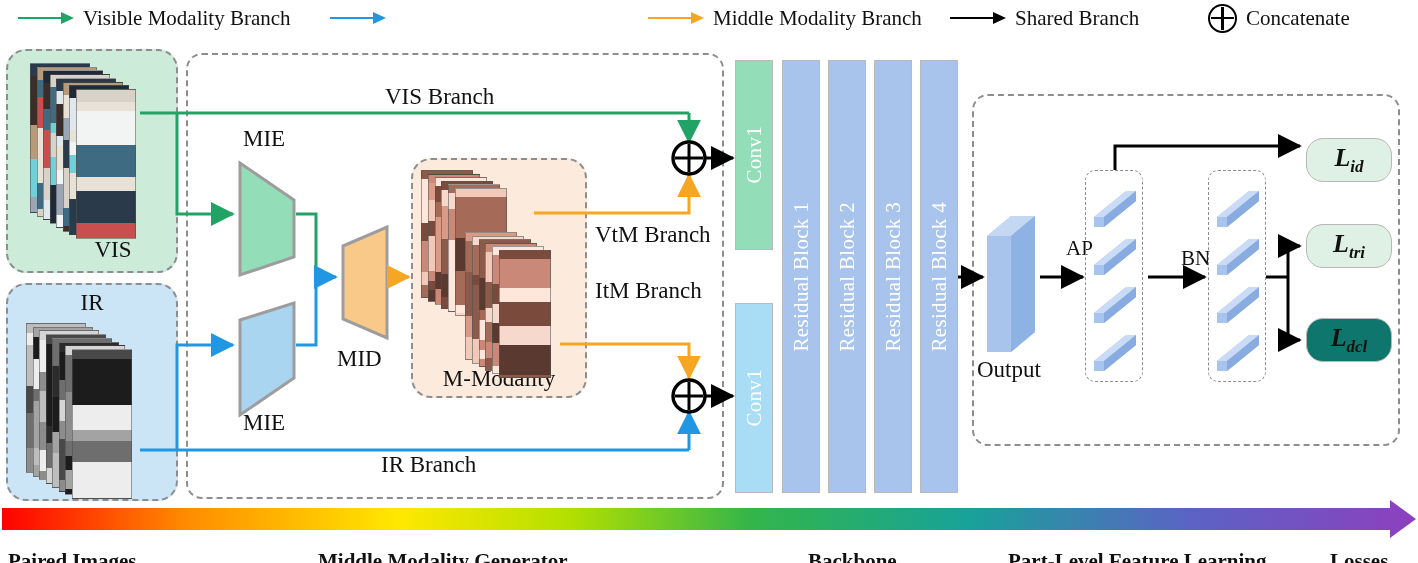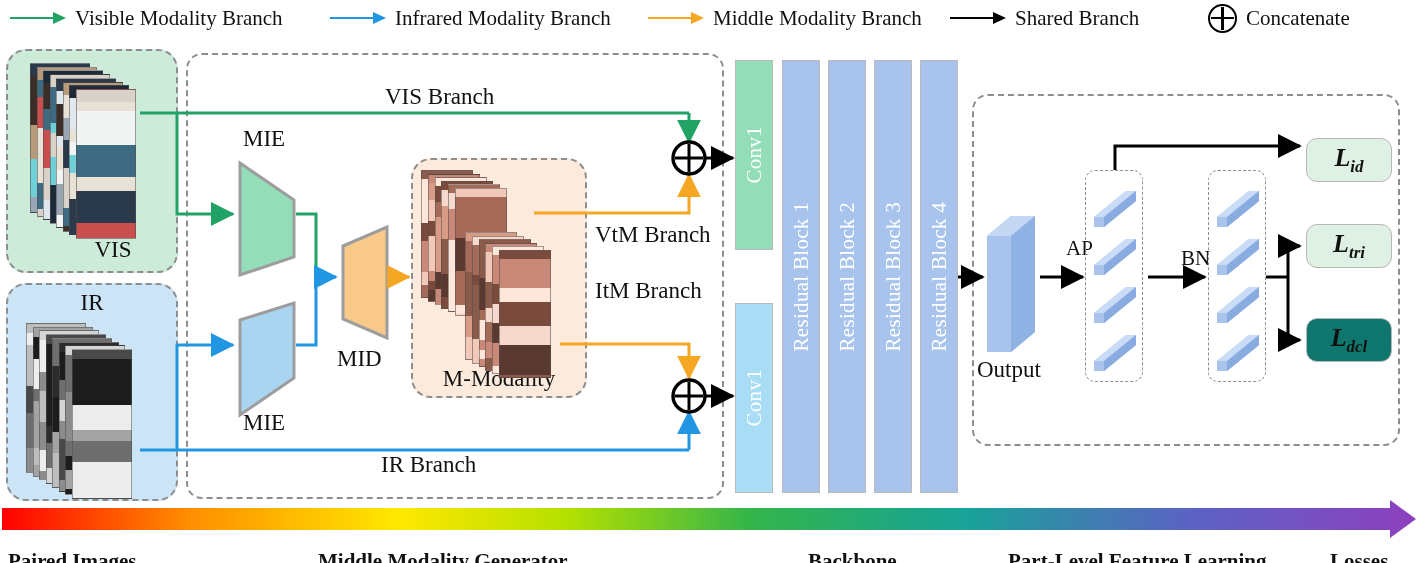--- a/index.html
+++ b/index.html
@@ -34,51 +34,50 @@
   
   .vblock{position:absolute;border:1.6px solid #b9b9b9;box-sizing:border-box;
           display:flex;align-items:center;justify-content:center;}
   .vtext{writing-mode:vertical-rl;transform:rotate(180deg);color:#fff;font-size:21px;
          letter-spacing:.3px;white-space:nowrap;}
 
   
   .slab{position:absolute;}
 
   
-  .lossbox{position:absolute;border:1.8px solid #b7b7b7;border-radius:11px;
+  .lossbox{position:absolute;border:1.8px solid #b7b7b7;border-radius:17px;
      display:flex;align-items:center;justify-content:center;box-sizing:border-box;}
   .lossbox span{font-weight:bold;font-style:italic;font-size:26px;}
   .lossbox sub{font-size:17px;font-style:italic;font-weight:bold;}
 
   
   .tl{position:absolute;font-size:23px;white-space:nowrap;}
   .tl.s{font-size:21px;margin-left:20px;}
   .btm-label{position:absolute;top:534px;font-size:21px;font-weight:bold;white-space:nowrap;margin-top:15px;}
 
   svg.ovl{position:absolute;left:0;top:0;pointer-events:none;}
 </style>
 </head>
 <body>
 
 <div id="legend">
 
-  <div class="lg-item" style="left:10px">
+  <div class="lg-item" style="left:18px">
     <span class="lg-arrow">
       <span class="shaft" style="background:#21A366"></span>
       <span class="head" style="border-left:13px solid #21A366"></span>
     </span>
     <span class="lg-label">Visible Modality Branch</span>
   </div>
 
   <div class="lg-item" style="left:330px">
     <span class="lg-arrow">
       <span class="shaft" style="background:#2196E3"></span>
       <span class="head" style="border-left:13px solid #2196E3"></span>
     </span>
-    <span class="lg-label">Infrared Modality Branch</span>
   </div>
 
   <div class="lg-item" style="left:648px">
     <span class="lg-arrow">
       <span class="shaft" style="background:#F5A623"></span>
       <span class="head" style="border-left:13px solid #F5A623"></span>
     </span>
     <span class="lg-label">Middle Modality Branch</span>
   </div>
 

